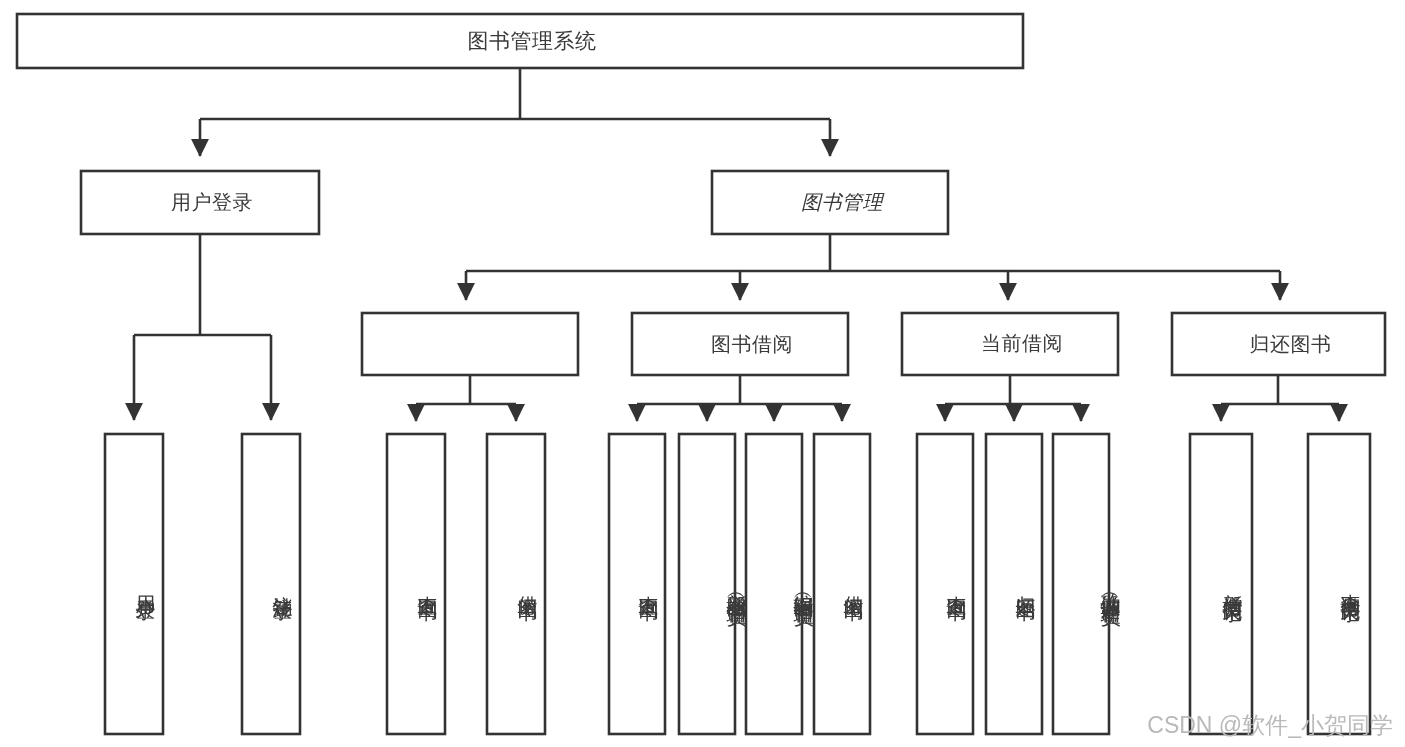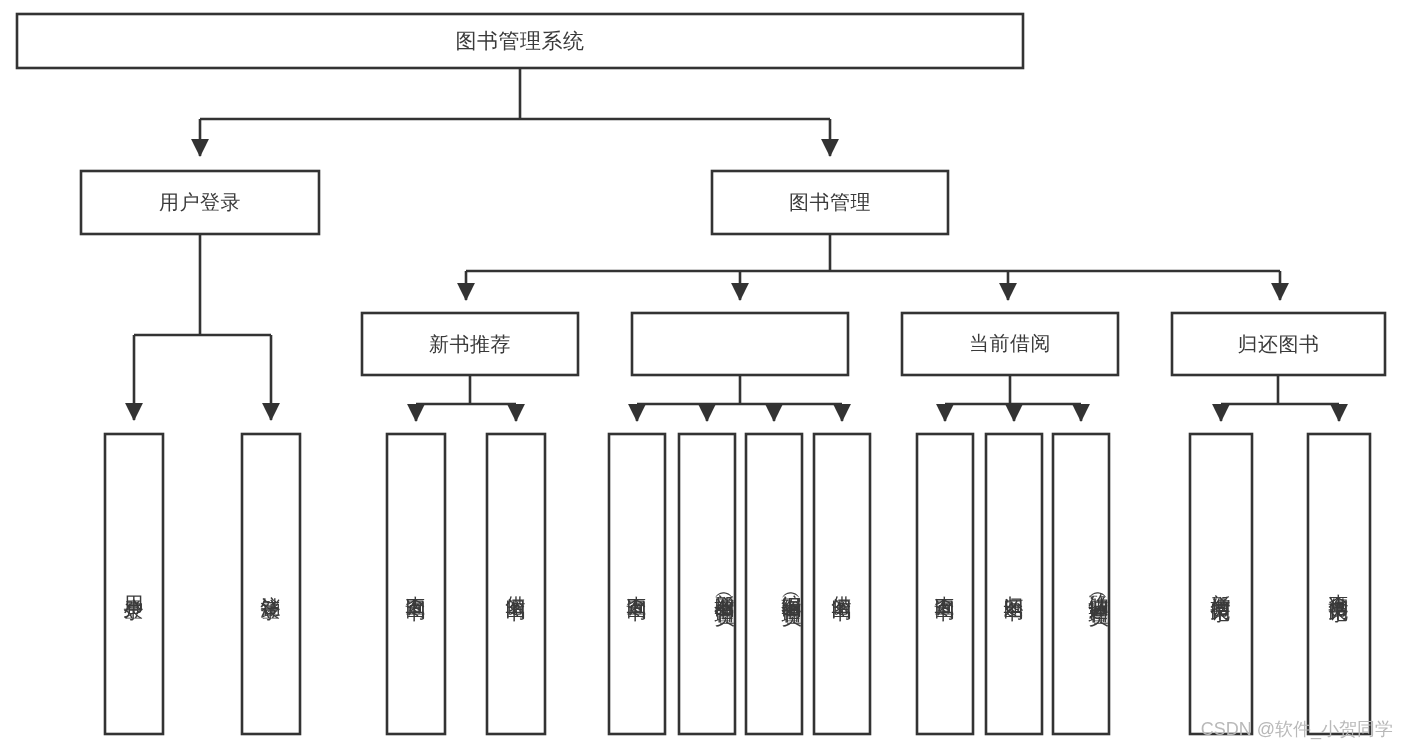--- a/index.html
+++ b/index.html
@@ -42,20 +42,21 @@
   }
   .node-label {
     position: absolute;
     display: flex;
     align-items: center;
     justify-content: center;
     color: #3a3a3a;
     font-family: "Liberation Sans", "DejaVu Sans", sans-serif;
     pointer-events: none;
     white-space: nowrap;
+    margin-left: 12px;
   }
   .label-h {
     font-size: 20px;
     letter-spacing: 0.5px;
   }
   .label-root {
     font-size: 21px;
     letter-spacing: 0.5px;
   }
   .label-v {
@@ -76,21 +77,21 @@
     letter-spacing: 2px;
     line-height: 1;
     align-items: center;
     justify-content: center;
     box-sizing: border-box;
   }
   #watermark {
     position: absolute;
     right: 12px;
     bottom: 6px;
-    font-size: 18px;
+    font-size: 23px;
     color: #b9b9b9;
     font-family: "Liberation Sans", "DejaVu Sans", sans-serif;
     white-space: nowrap;
     pointer-events: none;
   }
 </style>
 </head>
 <body>
 
 <div id="diagram-root">
@@ -167,23 +168,23 @@
 
     <path class="connector" d="M 1278 375 L 1278 404"></path>
     <path class="connector" d="M 1221 404 L 1339 404"></path>
     <path class="connector" d="M 1221 404 L 1221 421" marker-end="url(#arrow)"></path>
     <path class="connector" d="M 1339 404 L 1339 421" marker-end="url(#arrow)"></path>
   </svg>
 
   <div class="node-label label-root" style="left:17px; top:14px; width:1006px; height:54px;">图书管理系统</div>
 
   <div class="node-label label-h" style="left:81px; top:171px; width:238px; height:63px;">用户登录</div>
-  <div class="node-label label-h" style="left:712px; top:171px; width:236px; height:63px;">图书管理</div>
-
-  <div class="node-label label-h" style="left:362px; top:313px; width:216px; height:62px;">新书推荐</div>
+  <div class="node-label label-h" style="left:712px; top:171px; width:236px; height:63px;font-style:italic;">图书管理</div>
+
+  <div class="node-label label-h" style="left:632px; top:313px; width:216px; height:62px;">图书借阅</div>
   <div class="node-label label-h" style="left:902px; top:313px; width:216px; height:60px;">当前借阅</div>
   <div class="node-label label-h" style="left:1172px; top:313px; width:213px; height:62px;">归还图书</div>
 
   <div class="node-label label-v-center" style="left:105px; top:434px; width:58px; height:300px;">用户登录</div>
   <div class="node-label label-v-center" style="left:242px; top:434px; width:58px; height:300px;">注销登录</div>
 
   <div class="node-label label-v-center" style="left:387px; top:434px; width:58px; height:300px;">查询图书</div>
   <div class="node-label label-v-center" style="left:487px; top:434px; width:58px; height:300px;">借阅图书</div>
 
   <div class="node-label label-v-center" style="left:609px; top:434px; width:56px; height:300px;">查询图书</div>

